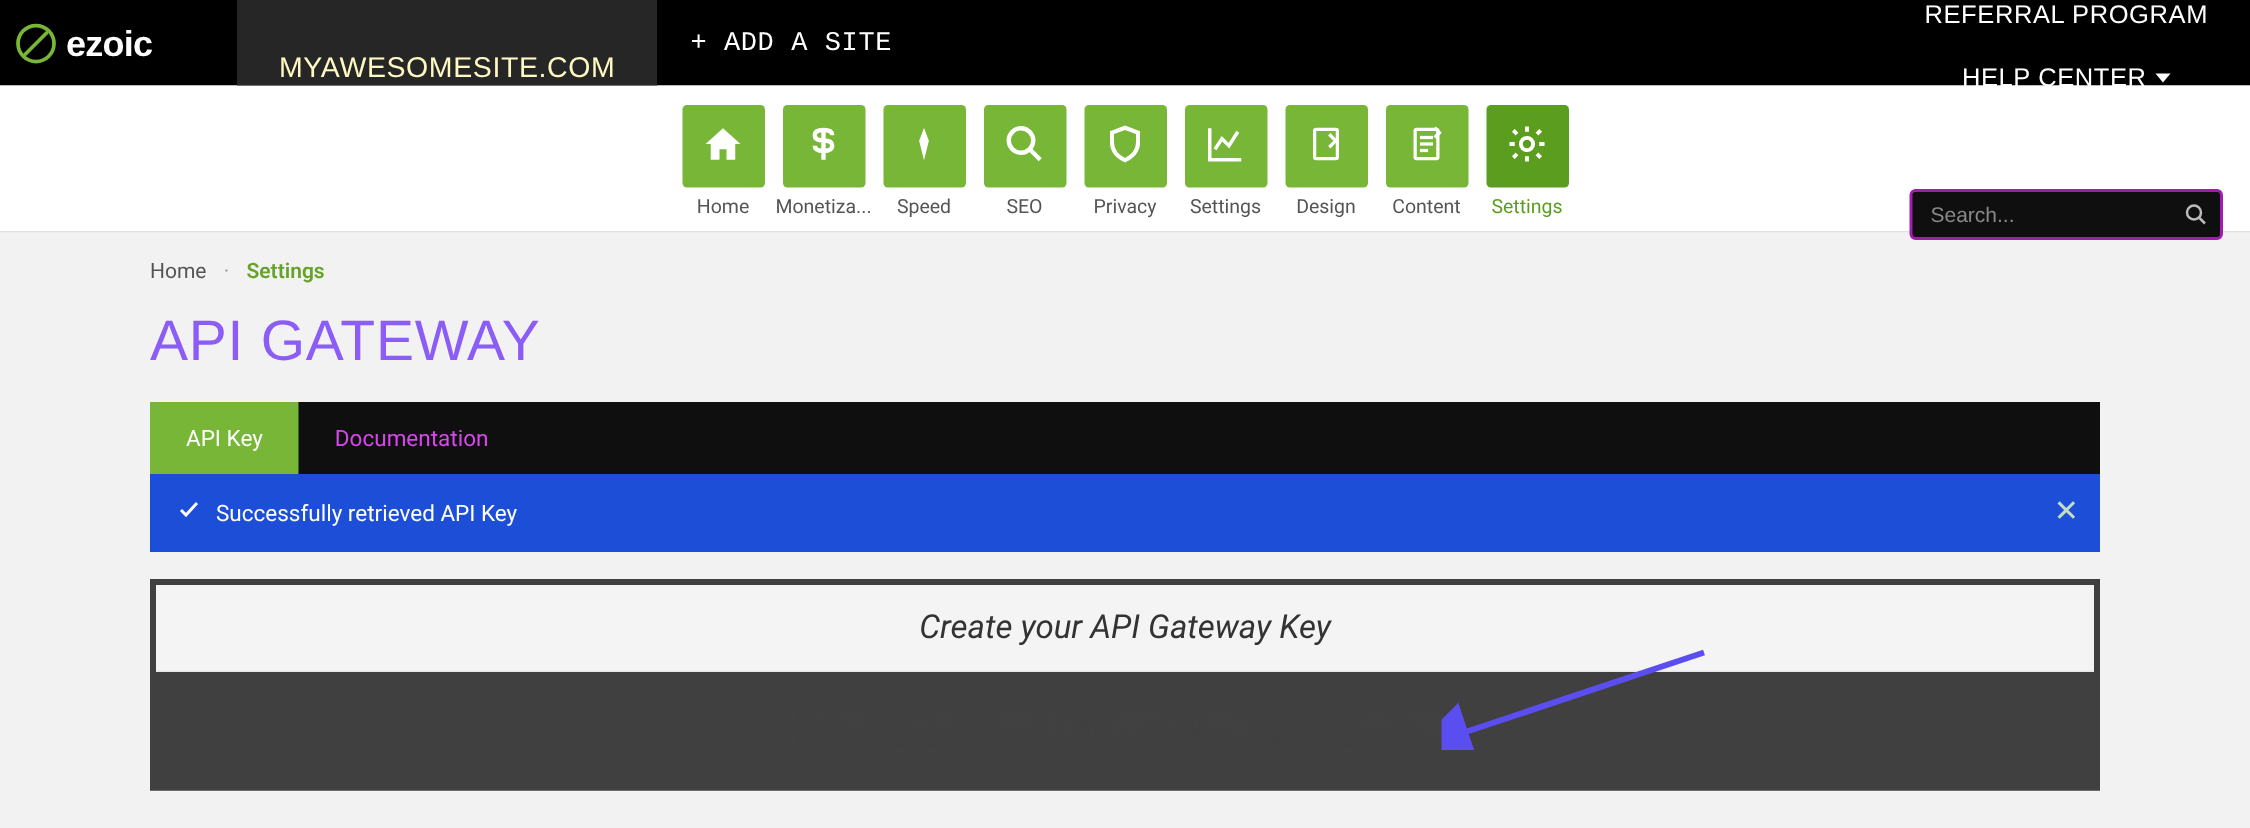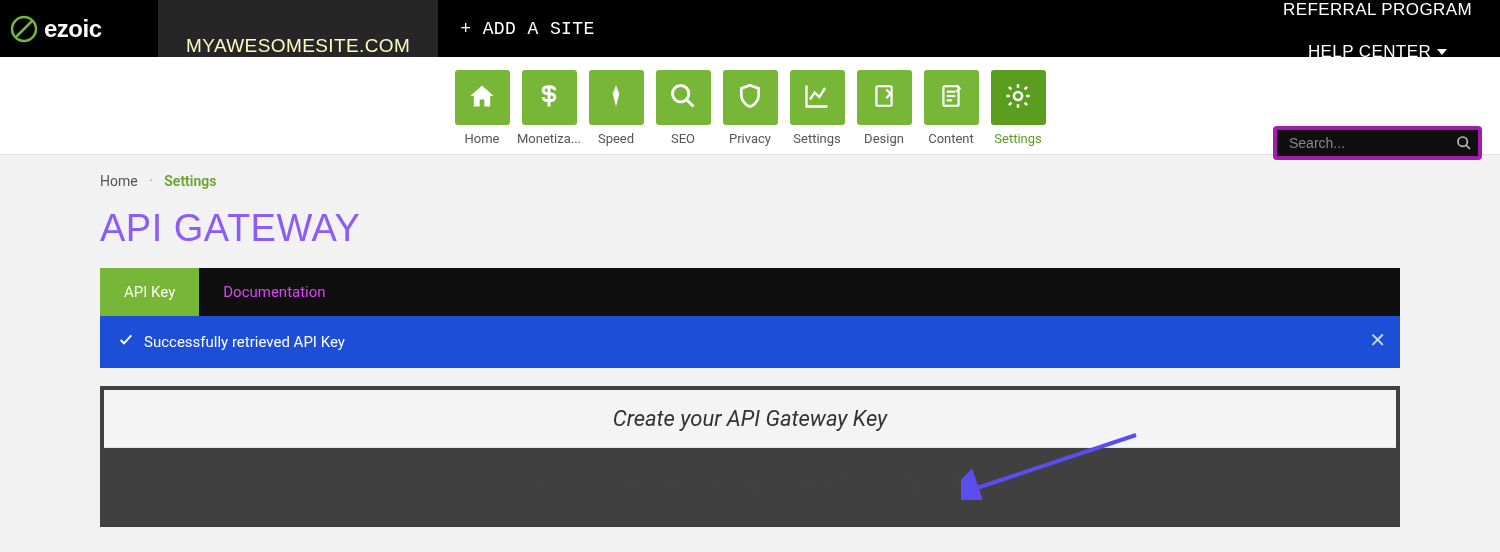--- a/index.html
+++ b/index.html
@@ -6,21 +6,21 @@
   body { font-family: -apple-system, BlinkMacSystemFont, "Segoe UI", Roboto, Arial, sans-serif; background: #f2f2f2; color: #333; }
   .topbar { background: #000; height: 57px; display: flex; align-items: stretch; }
   .logo { display:flex; align-items:center; padding:0 18px 0 10px; }
   .logo svg { display:block; }
   .siteblock { background:#262626; color:#fef9c3; display:flex; align-items:flex-end; padding:0 28px; font-family:'Arial Narrow',Arial,sans-serif; font-stretch:condensed; letter-spacing:0.4px; font-size:19px; font-weight:400; }
   .addsite { color:#fff; display:flex; align-items:center; padding:0 22px; font-family:Liberation Mono, monospace; font-stretch:condensed; letter-spacing:0.4px; font-size:18px; cursor:pointer; }
   .topright { margin-left:auto; display:flex; align-items:center; gap:22px; padding-right:18px;flex-direction:column; }
   .toplink { color:#fff; font-family:'Arial Narrow',Arial,sans-serif; font-stretch:condensed; letter-spacing:0.4px; font-size:17px; cursor:pointer; display:flex; align-items:center; gap:6px; }
   .caret-down { width:0;height:0;border-left:5px solid transparent;border-right:5px solid transparent;border-top:6px solid #fff; }
   .searchwrap { position:relative; width:209px; }
-  .searchwrap input { width:100%; height:34px; background:#0f0f0f; border:4px solid #a21caf; border-radius:4px; color:#aaa; padding:0 34px 0 12px; font-size:14px; }
+  .searchwrap input { width:100%; height:34px; background:#0f0f0f; border:2px solid #a21caf; border-radius:4px; color:#aaa; padding:0 34px 0 12px; font-size:14px; }
   .searchwrap input::placeholder{color:#888;}
   .searchwrap .sicon { position:absolute; right:10px; top:9px; color:#bbb; }
   .navwrap { background:#fff; border-bottom:1px solid #e1e1e1; }
   .navinner { display:flex; justify-content:center; gap:12px; padding:13px 0 8px 0; }
   .navitem { width:55px; text-align:center; cursor:pointer; }
   .navbox { width:55px; height:55px; background:#77b637; border-radius:3px; display:flex; align-items:center; justify-content:center; color:#fff; }
   .navitem.active .navbox { background:#5b9e1f; }
   .navlabel { font-size:13px; color:#555; margin-top:6px; white-space:nowrap; overflow:hidden; text-overflow:ellipsis; width:65px; margin-left:-5px; }
   .navitem.active .navlabel { color:#5b9e1f; }
   .page { max-width:1300px; margin:0 auto; padding:18px 0 40px 0; }

